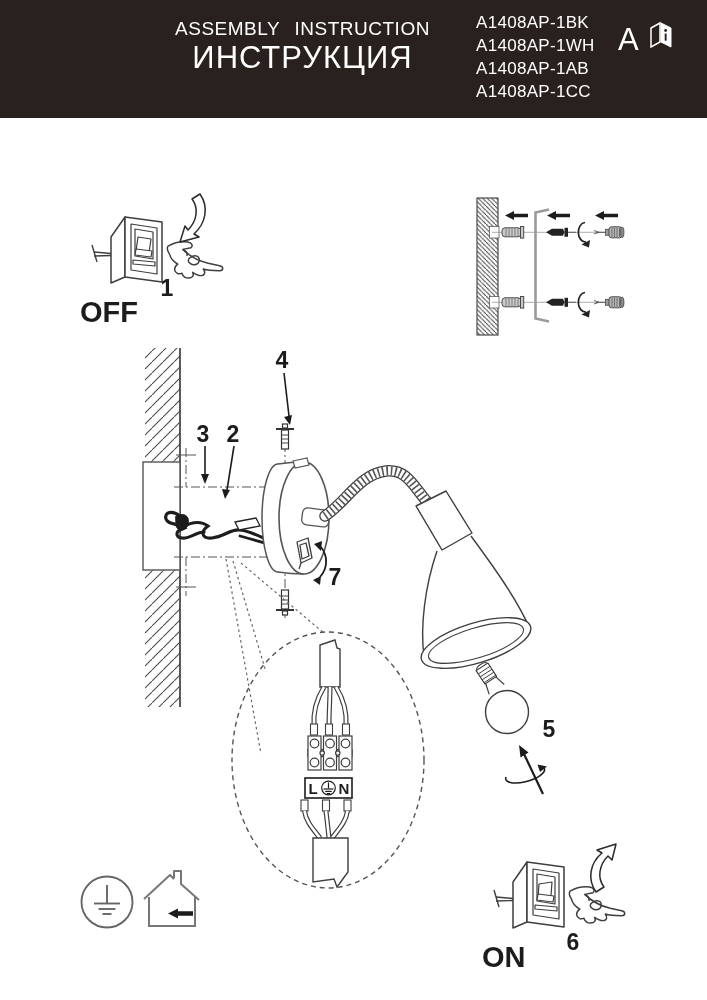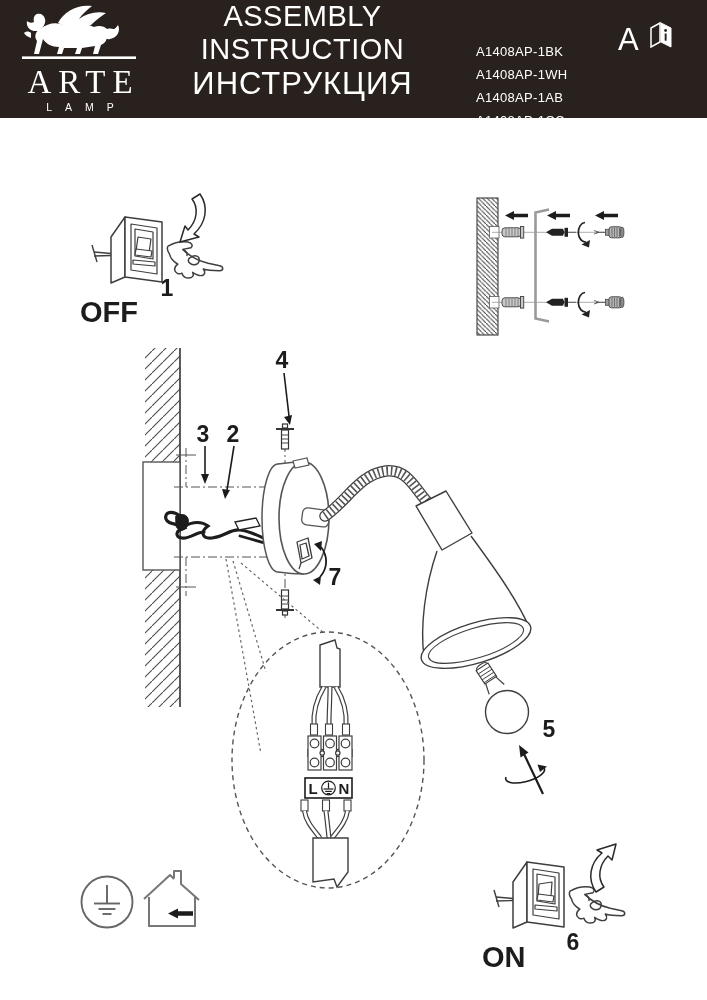--- a/index.html
+++ b/index.html
@@ -5,52 +5,38 @@
   html,body{margin:0;padding:0;background:#e8e8e8;}
   #page{position:relative;width:707px;height:1000px;background:#ffffff;overflow:hidden;
         font-family:"Liberation Sans",sans-serif;}
   
   #hdr{position:absolute;left:0;top:0;width:707px;height:118px;background:#29211e;color:#fff;}
   #logo{position:absolute;left:18px;top:4px;width:124px;height:112px;text-align:center;}
   #brand-name{font-family:"Liberation Serif",serif;font-size:33px;letter-spacing:7px;
               margin-left:7px;line-height:34px;margin-top:1px;}
   #brand-sub{font-size:10.5px;letter-spacing:13px;margin-left:13px;margin-top:2px;}
   #titles{position:absolute;left:160px;top:0;width:285px;height:118px;text-align:center;}
-  #title-en{font-size:29px;letter-spacing:.5px;word-spacing:9px;}
+  #title-en{margin-top:18px;font-size:19px;letter-spacing:.5px;word-spacing:9px;}
   #title-ru{margin-top:0;font-size:31px;letter-spacing:1px;}
-  #models{position:absolute;left:476px;top:11px;font-size:13px;line-height:23px;letter-spacing:.3px;margin-top:29px;}
+  #models{position:absolute;left:476px;top:11px;font-size:17px;line-height:23px;letter-spacing:.3px;}
   #rev{position:absolute;left:618px;top:22px;font-size:31px;}
   #bookico{position:absolute;left:649px;top:20px;}
   
   .diag{position:absolute;}
   svg text{font-family:"Liberation Sans",sans-serif;}
   .num{font-weight:bold;font-size:23px;fill:#1c1c1c;}
   .bigword{font-weight:bold;font-size:29px;fill:#1c1c1c;}
   .ink{stroke:#3e3e3e;fill:none;}
 </style>
 </head>
 <body>
 
 <div id="page">
 
   <div id="hdr">
-    <div id="logo">
-      <svg width="120" height="56" viewBox="0 0 120 56">
-        <g fill="#ffffff" stroke="none">
-          <path d="M38,19 C44,7 58,0 72,2 C67,6 62,10 59,15 C67,9 77,7 86,9 C80,13 75,17 71,21 C60,25 48,24 38,19 Z"></path>
-          <path d="M14,27 C9,26 6,22 7,17 C9,19 12,19 14,18 C13,15 14,11 17,10 C21,9 24,11 25,15 C26,18 24,22 22,24 L20,27 Z"></path>
-          <path d="M11,29 C9,27 6,27 4,29 C5,31 8,33 11,34 Z"></path>
-          <path d="M20,25 C28,19 36,18 44,21 C54,18 66,19 74,23 C79,21 84,22 87,25 C91,24 95,25 97,27 C94,30 90,31 86,30 C88,34 86,39 81,41 L78,50 L73,50 L75,42 L62,44 L60,50 L55,50 L57,44 L44,44 L42,50 L37,50 L39,43 C32,43 26,40 23,35 L19,50 L14,50 L17,37 C14,33 15,28 20,25 Z"></path>
-          <path d="M84,27 C90,28 95,26 98,21 C101,27 97,34 90,35 C86,36 83,33 83,29 Z"></path>
-          <rect x="2" y="52.4" width="114" height="2.6"></rect>
-        </g>
-      </svg>
-      <div id="brand-name">ARTE</div>
-      <div id="brand-sub">LAMP</div>
-    </div>
 
     <div id="titles">
       <div id="title-en">ASSEMBLY INSTRUCTION</div>
       <div id="title-ru">ИНСТРУКЦИЯ</div>
     </div>
 
     <div id="models">
       <div>A1408AP-1BK</div>
       <div>A1408AP-1WH</div>
       <div>A1408AP-1AB</div>

